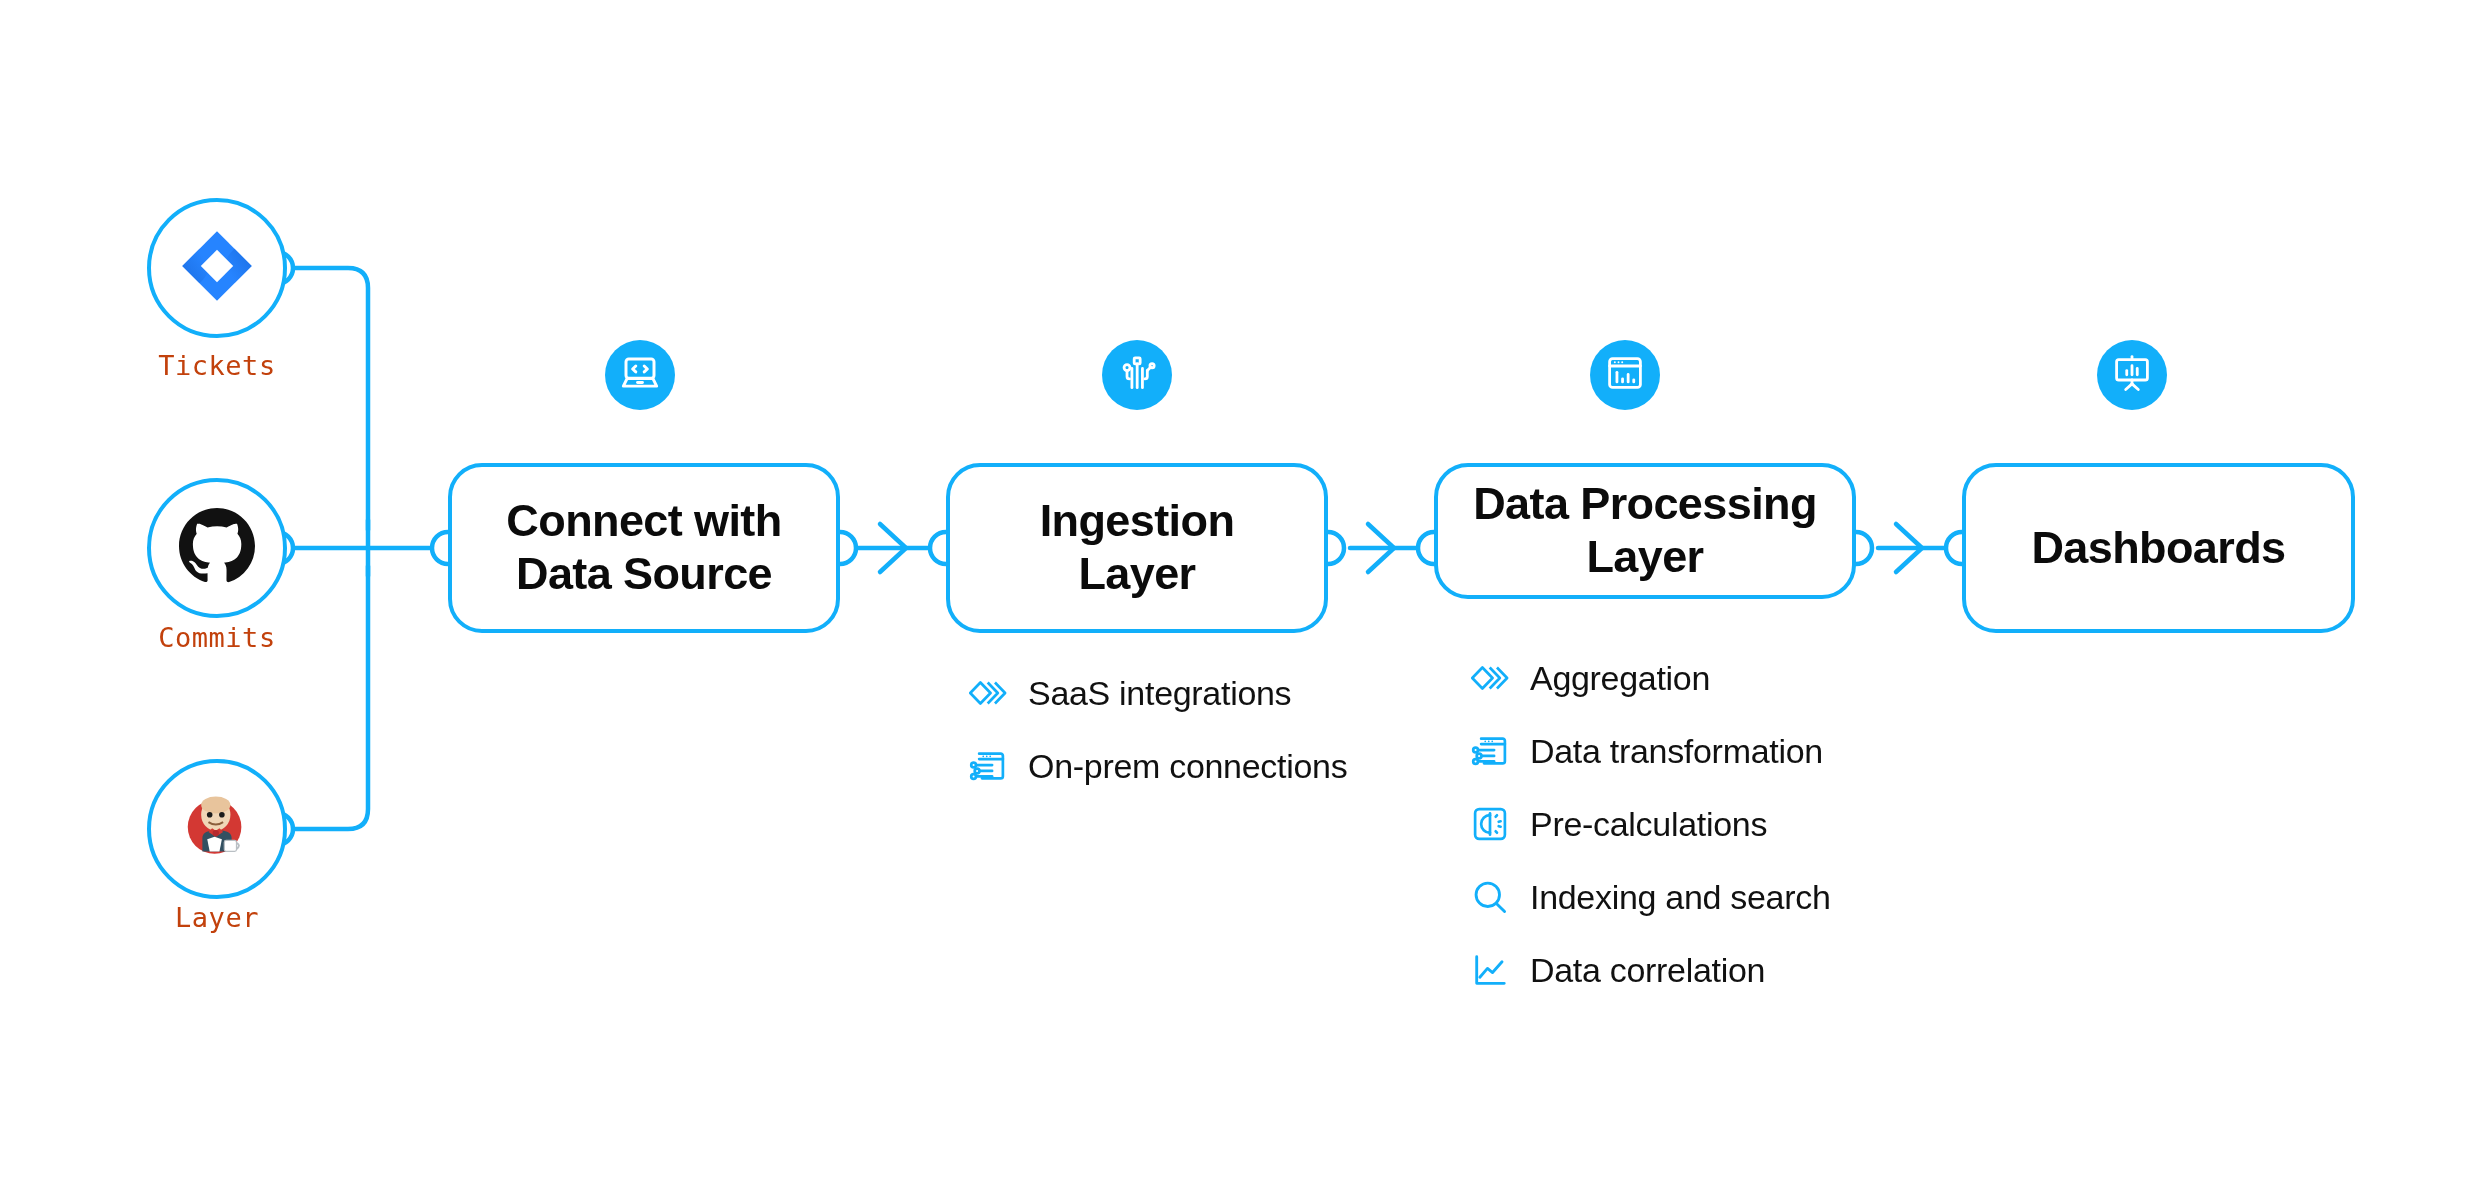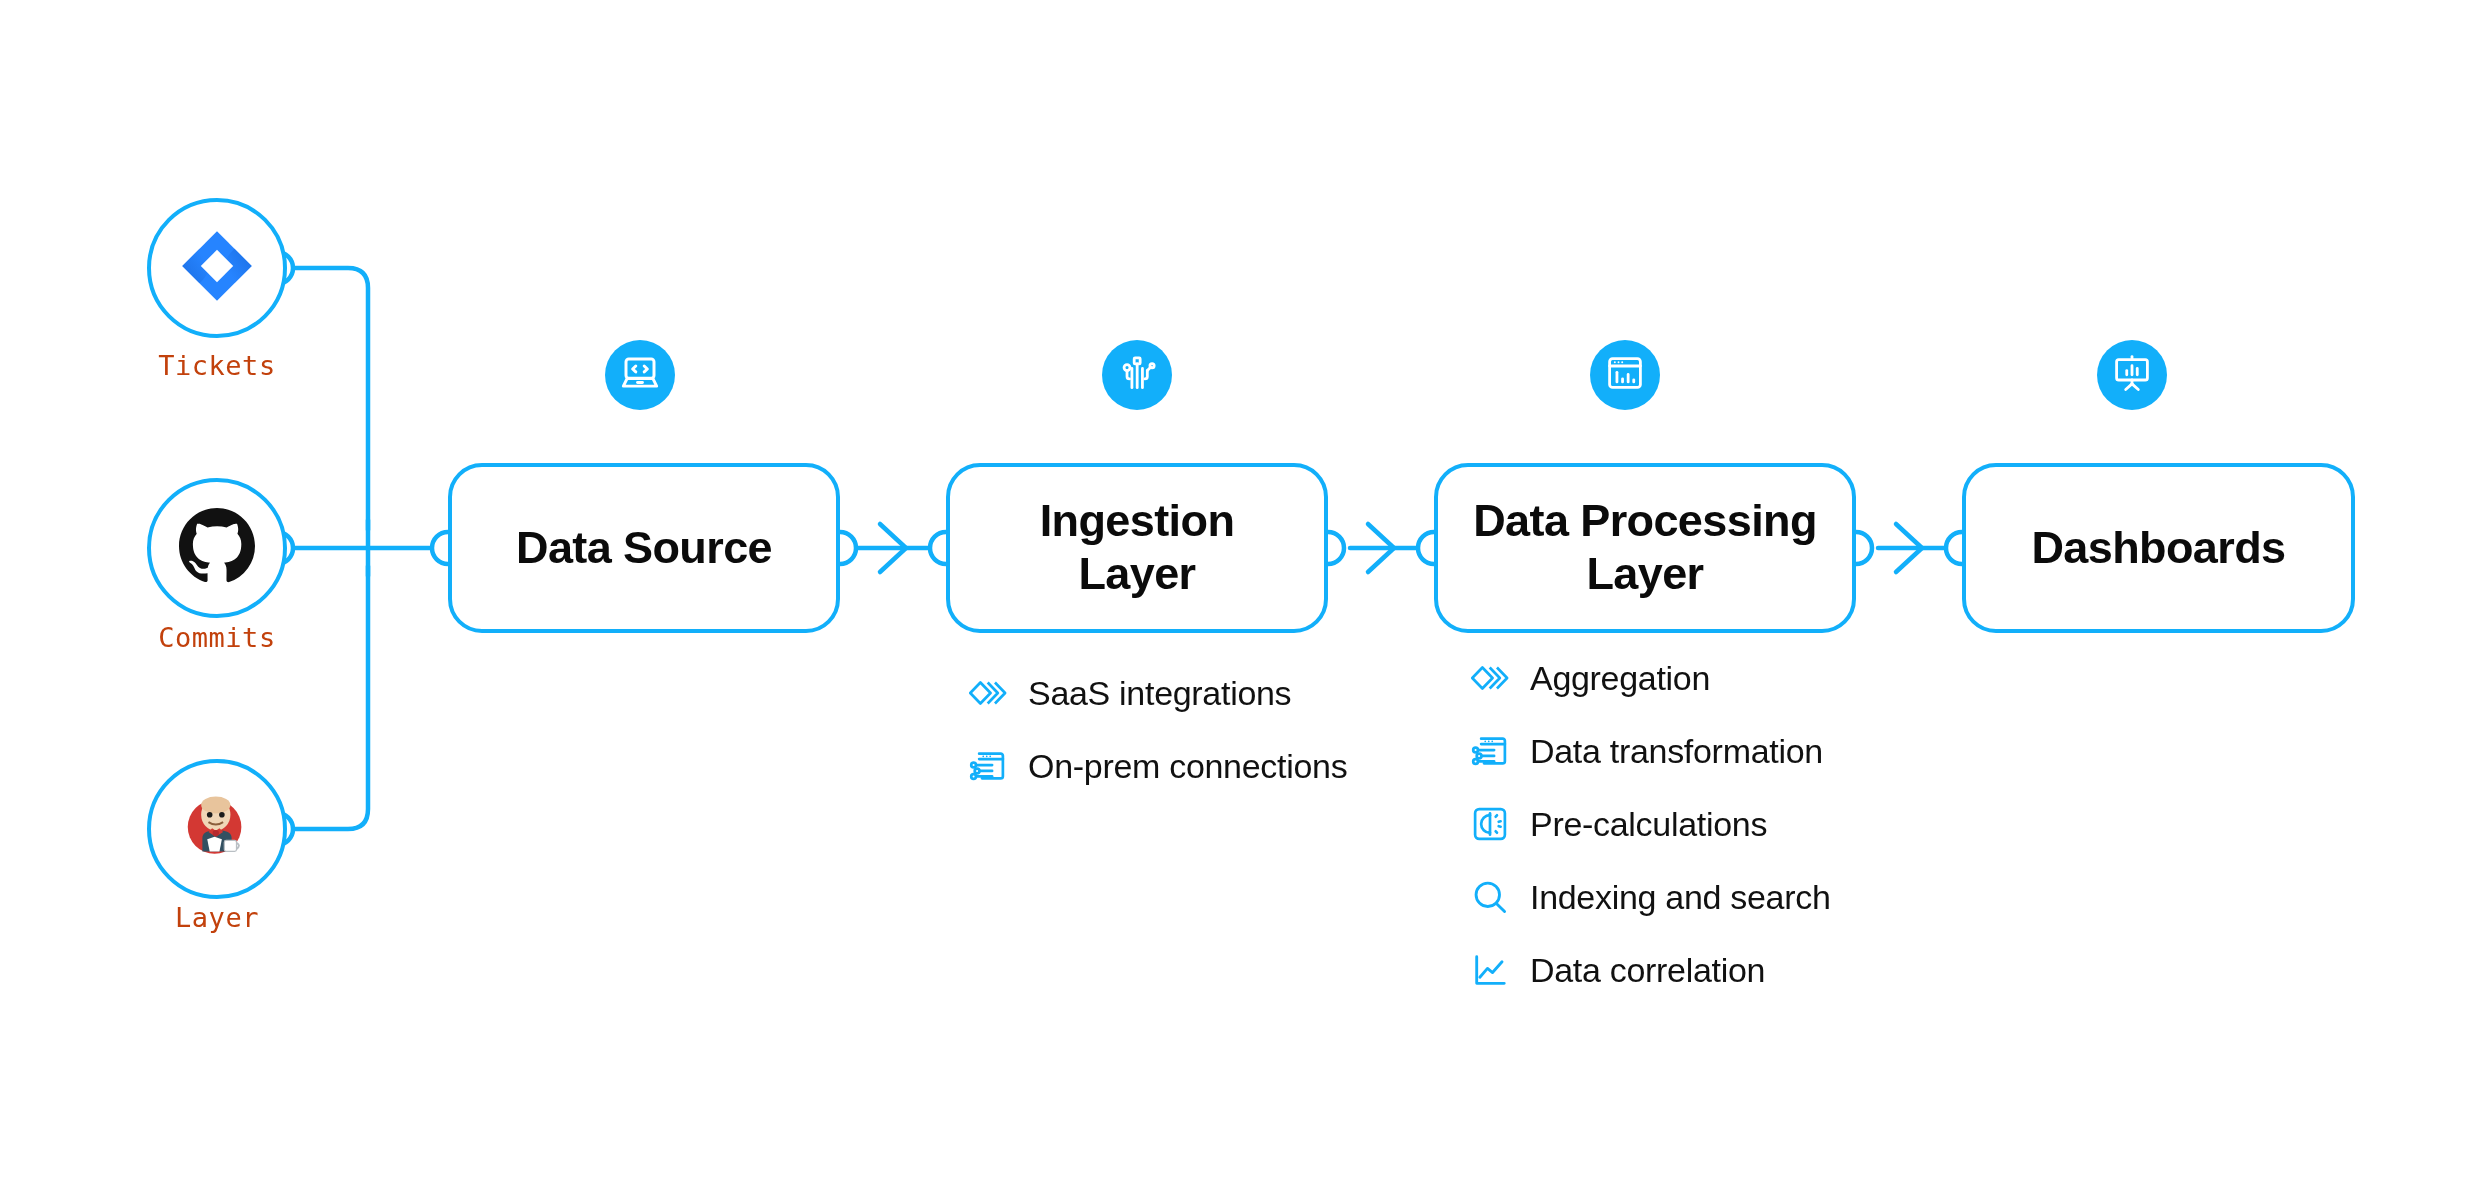--- a/index.html
+++ b/index.html
@@ -131,20 +131,21 @@
         <rect x="4" y="4" width="16" height="11" rx="1.6"></rect>
         <path d="M9.6 8 L7.8 9.7 L9.6 11.4"></path>
         <path d="M14.4 8 L16.2 9.7 L14.4 11.4"></path>
         <path d="M2.5 19.5 L4.6 15.2 H19.4 L21.5 19.5 Z"></path>
         <path d="M10.6 17.4 H13.4"></path>
       </svg>
     </span>
   </div>
   <div class="stage-box" style="left:448px;top:463px;width:392px;height:170px;">
     <div class="stage-title">
+      <div>Connect with</div>
       <div>Data Source</div>
     </div>
   </div>
 
   <div class="badge" style="left:1102px;top:340px;">
     <span>
       <svg width="42" height="42" viewBox="0 0 24 24" fill="none" stroke="#ffffff" stroke-width="1.6" stroke-linecap="round" stroke-linejoin="round">
         <rect x="10.4" y="3.4" width="3.4" height="3.4" rx="0.5"></rect>
         <path d="M12.1 6.8 V20.4"></path>
         <path d="M9.1 9.4 V20.4"></path>
@@ -202,21 +203,21 @@
         <circle cx="6.2" cy="5.9" r="0.55" fill="#ffffff" stroke="none"></circle>
         <circle cx="8.3" cy="5.9" r="0.55" fill="#ffffff" stroke="none"></circle>
         <circle cx="10.4" cy="5.9" r="0.55" fill="#ffffff" stroke="none"></circle>
         <path d="M7.4 17.1 V11.6"></path>
         <path d="M10.6 17.1 V15.3"></path>
         <path d="M13.8 17.1 V12.8"></path>
         <path d="M17 17.1 V15.9"></path>
       </svg>
     </span>
   </div>
-  <div class="stage-box" style="left:1434px;top:463px;width:422px;height:170px;">
+  <div class="stage-box" style="left:1434px;top:463px;width:422px;height:136px;">
     <div class="stage-title">
       <div>Data Processing</div>
       <div>Layer</div>
     </div>
   </div>
   <div class="feature-list" style="left:1470px;top:655px;">
     <div class="feature-item">
       <span class="feature-ico">
         <svg width="38" height="38" viewBox="0 0 24 24" fill="none" stroke="#12AFFA" stroke-width="1.7" stroke-linejoin="round">
           <path d="M7.2 5.4 L13.6 12 L7.2 18.6 L0.8 12 Z"></path>

